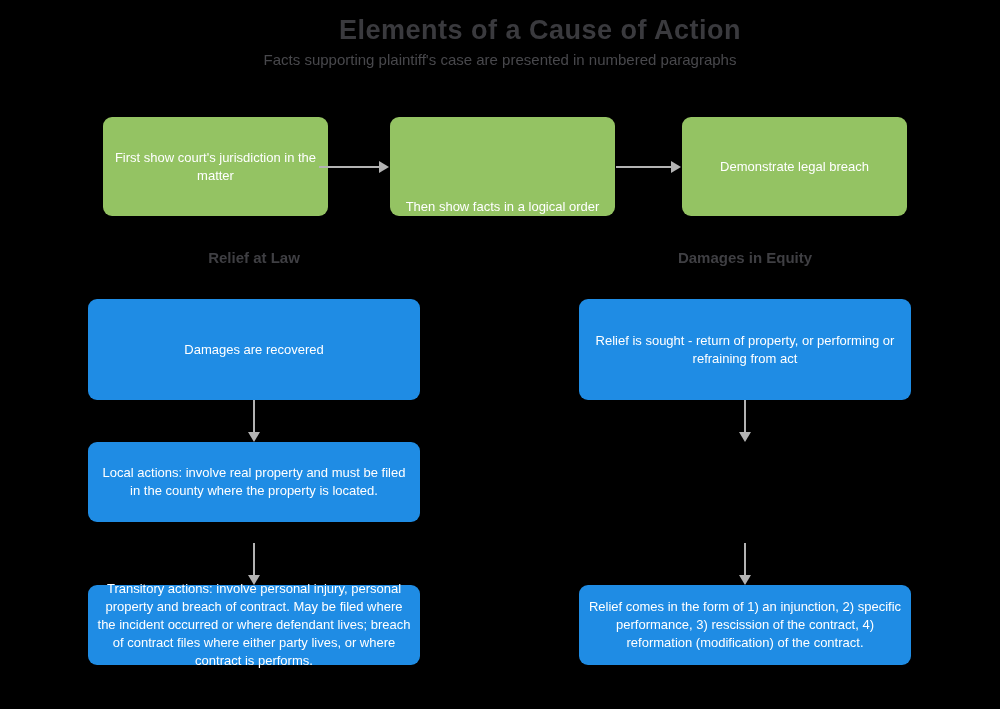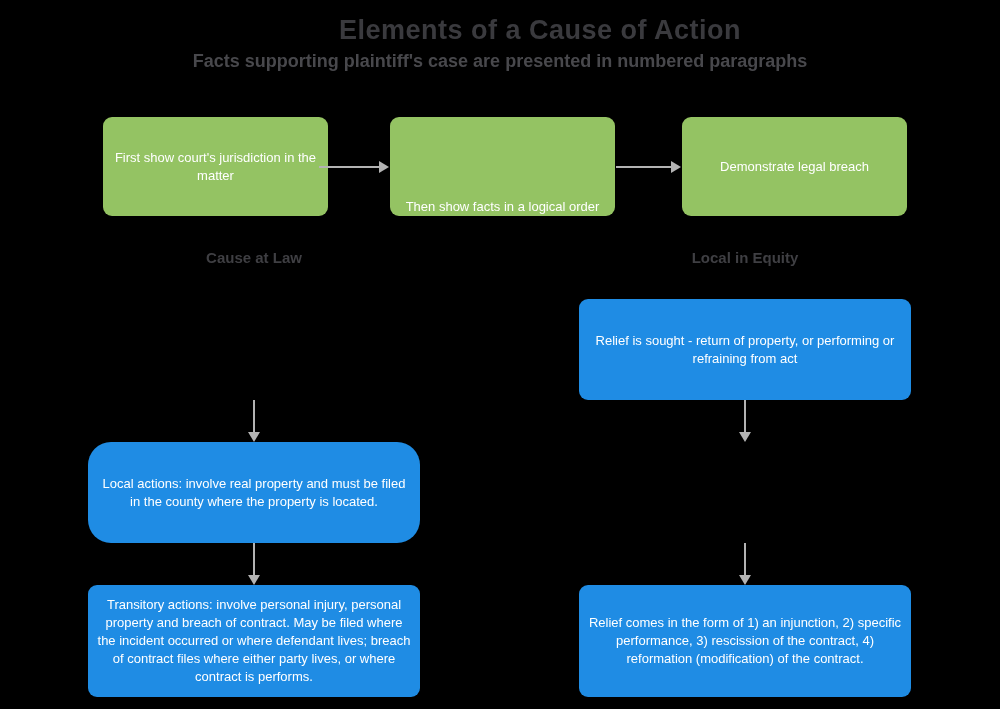--- a/index.html
+++ b/index.html
@@ -24,42 +24,42 @@
     position:absolute;left:0;top:15px;width:1000px;
     text-align:center;
     font-size:27px;font-weight:700;
     color:var(--title-text);
     letter-spacing:.5px;
     padding-left:40px;
   }
   .subtitle{
     position:absolute;left:0;top:51px;width:1000px;
     text-align:center;
-    font-size:18px;font-weight:700;
+    font-size:15px;font-weight:400;
     color:var(--subtitle-text);
   }
   .box{
     position:absolute;
     display:flex;align-items:center;justify-content:center;
     text-align:center;
     color:var(--box-text);
     font-size:13px;line-height:1.38;
     border-radius:9px;
     box-sizing:border-box;
   }
   .green{background:var(--step-box);width:225px;height:99px;top:117px;padding:0 10px;}
   .g1{left:103px;}
   .g2{left:390px;align-items:flex-end;}
   .g3{left:682px;text-align:center;}
   .blue{background:var(--detail-box);width:332px;padding:0 8px;}
   .col-left{left:88px;}
   .col-right{left:579px;}
   .row1{top:299px;height:101px;}
-  .row2{top:442px;height:101px;border-radius:23px;}
-  .row3{top:585px;height:112px;}
+  .row2{top:442px;height:80px;}
+  .row3{top:585px;height:80px;}
   .col-heading{
     position:absolute;top:249px;width:332px;
     text-align:center;
     font-size:15px;font-weight:700;
     color:var(--heading-text);
   }
   .arrow-h{
     position:absolute;height:2px;top:166px;
     background:var(--arrow);
   }
@@ -99,23 +99,26 @@
   </div>
   <div class="arrow-h a1"></div>
   <div class="box green g2">
     <span>Then show facts in a logical order</span>
   </div>
   <div class="arrow-h a2"></div>
   <div class="box green g3">
     <span>Demonstrate legal breach</span>
   </div>
 
-  <div class="col-heading col-left">Cause at Law</div>
-  <div class="col-heading col-right">Local in Equity</div>
+  <div class="col-heading col-left">Relief at Law</div>
+  <div class="col-heading col-right">Damages in Equity</div>
 
+  <div class="box blue col-left row1">
+    <span>Damages are recovered</span>
+  </div>
   <div class="arrow-v av-left av-row1"></div>
   <div class="box blue col-left row2">
     <span>Local actions: involve real property and must be filed in the county where the property is located.</span>
   </div>
   <div class="arrow-v av-left av-row2"></div>
   <div class="box blue col-left row3">
     <span>Transitory actions: involve personal injury, personal property and breach of contract. May be filed where the incident occurred or where defendant lives; breach of contract files where either party lives, or where contract is performs.</span>
   </div>
 
   <div class="box blue col-right row1">

